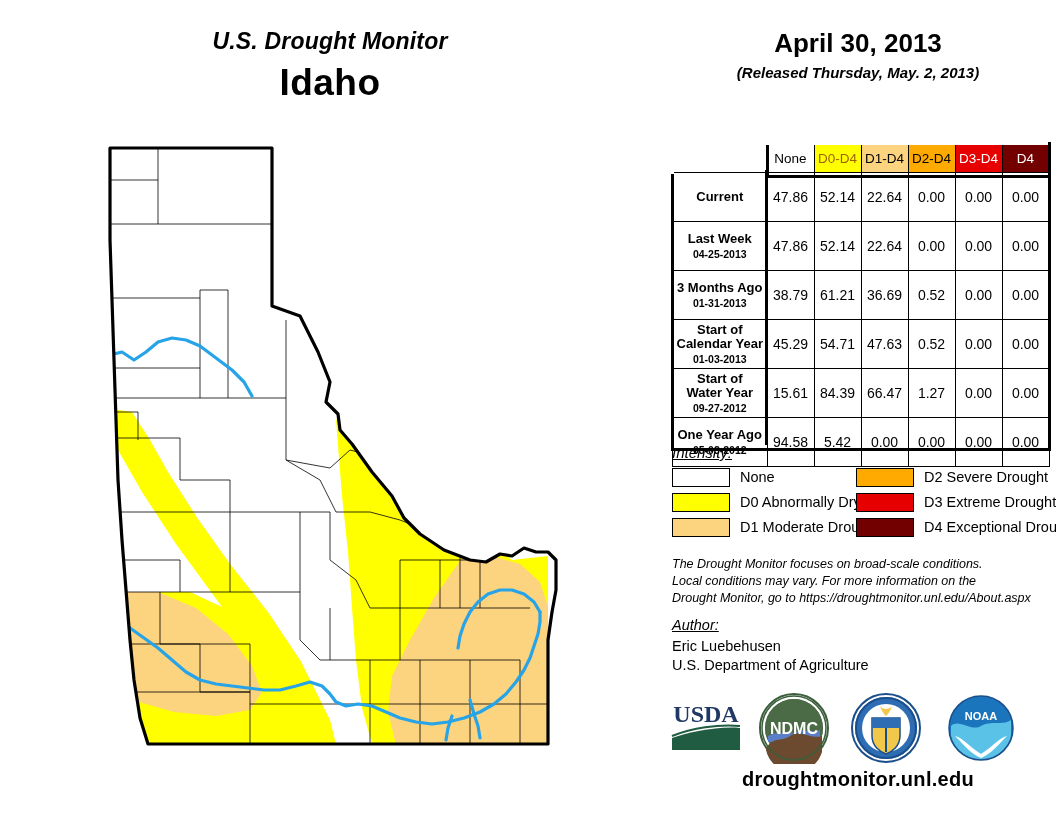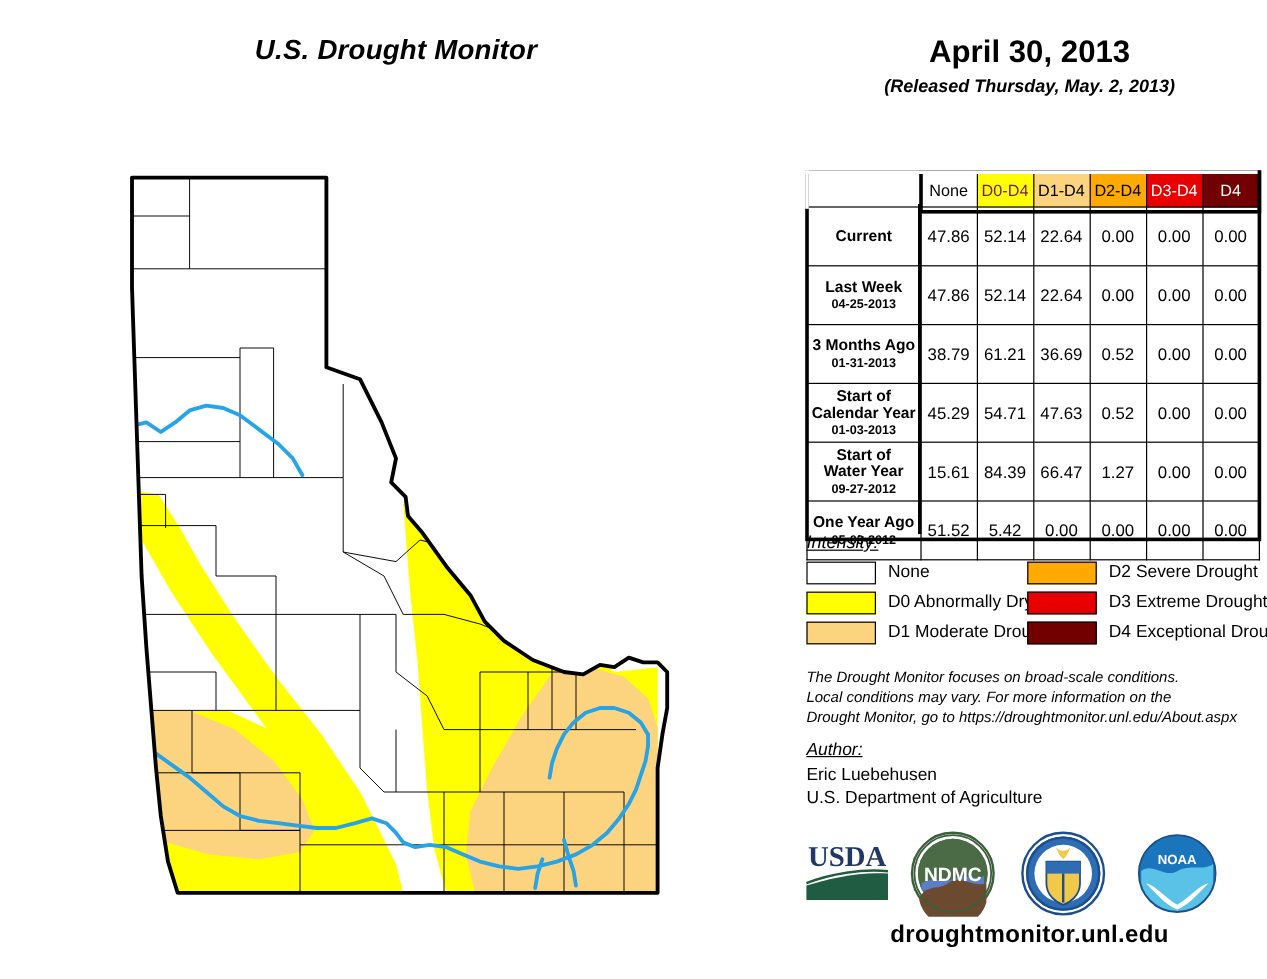--- a/index.html
+++ b/index.html
@@ -111,20 +111,21 @@
     position:absolute;left:0;top:768px;width:396px;text-align:center;
     font-size:20px;font-weight:bold;letter-spacing:.3px;
   }
 </style>
 </head>
 <body>
 
 <div class="panel" id="map-panel">
 
   <div id="map-title-1">U.S. Drought Monitor</div>
+  <div id="map-title-2">Idaho</div>
 
   <svg id="map-svg" viewBox="0 0 660 690">
     <defs>
       <clipPath id="idahoClip">
         <path d="M 158,28 L 272,28 L 272,186 L 300,196 L 318,232 L 330,262 L 326,282
                  L 338,294 L 340,310 L 352,324 L 372,352 L 392,376 L 404,398 L 420,414
                  L 444,430 L 470,440 L 486,442 L 500,434 L 512,436 L 524,428 L 536,432
                  L 548,432 L 556,440 L 556,470 L 552,492 L 548,520 L 548,560 L 548,624
                  L 410,624 L 300,624 L 190,624 L 148,624 L 140,598 L 134,560 L 130,520
                  L 126,470 L 122,420 L 118,360 L 116,300 L 114,240 L 112,180 L 110,120
@@ -233,21 +234,21 @@
 
   <div id="date-main">April 30, 2013</div>
   <div id="date-released">(Released Thursday, May. 2, 2013)</div>
 
 
   <table id="cond-table">
     <thead>
       <tr>
         <th class="corner" style="width:94px"></th>
       <th style="background: rgb(255, 255, 255); color: rgb(0, 0, 0); width: 46px;">None</th>
-          <th style="background: rgb(255, 255, 0); color: #701a75; width: 46px;">D0-D4</th>
+          <th style="background: rgb(255, 255, 0); color: #a16207; width: 46px;">D0-D4</th>
           <th style="background: rgb(252, 211, 127); color: rgb(0, 0, 0); width: 46px;">D1-D4</th>
           <th style="background: rgb(255, 170, 0); color: rgb(0, 0, 0); width: 46px;">D2-D4</th>
           <th style="background: rgb(230, 0, 0); color: #ffffff; width: 46px;">D3-D4</th>
           <th style="background: rgb(115, 0, 0); color: rgb(255, 255, 255); width: 46px;">D4</th>
         </tr>
     </thead>
     <tbody>
         <tr>
           <td class="rowlab">Current</td>
           <td>47.86</td>
@@ -288,21 +289,21 @@
           <td class="rowlab">Start of<br>Water Year<span class="sub">09-27-2012</span></td>
           <td>15.61</td>
           <td>84.39</td>
           <td>66.47</td>
           <td>1.27</td>
           <td>0.00</td>
           <td>0.00</td>
         </tr>
         <tr>
           <td class="rowlab">One Year Ago<span class="sub">05-03-2012</span></td>
-          <td>51.52</td>
+          <td>94.58</td>
           <td>5.42</td>
           <td>0.00</td>
           <td>0.00</td>
           <td>0.00</td>
           <td>0.00</td>
         </tr>
       </tbody>
   </table>
 
   <div class="tbl-outer"></div>

